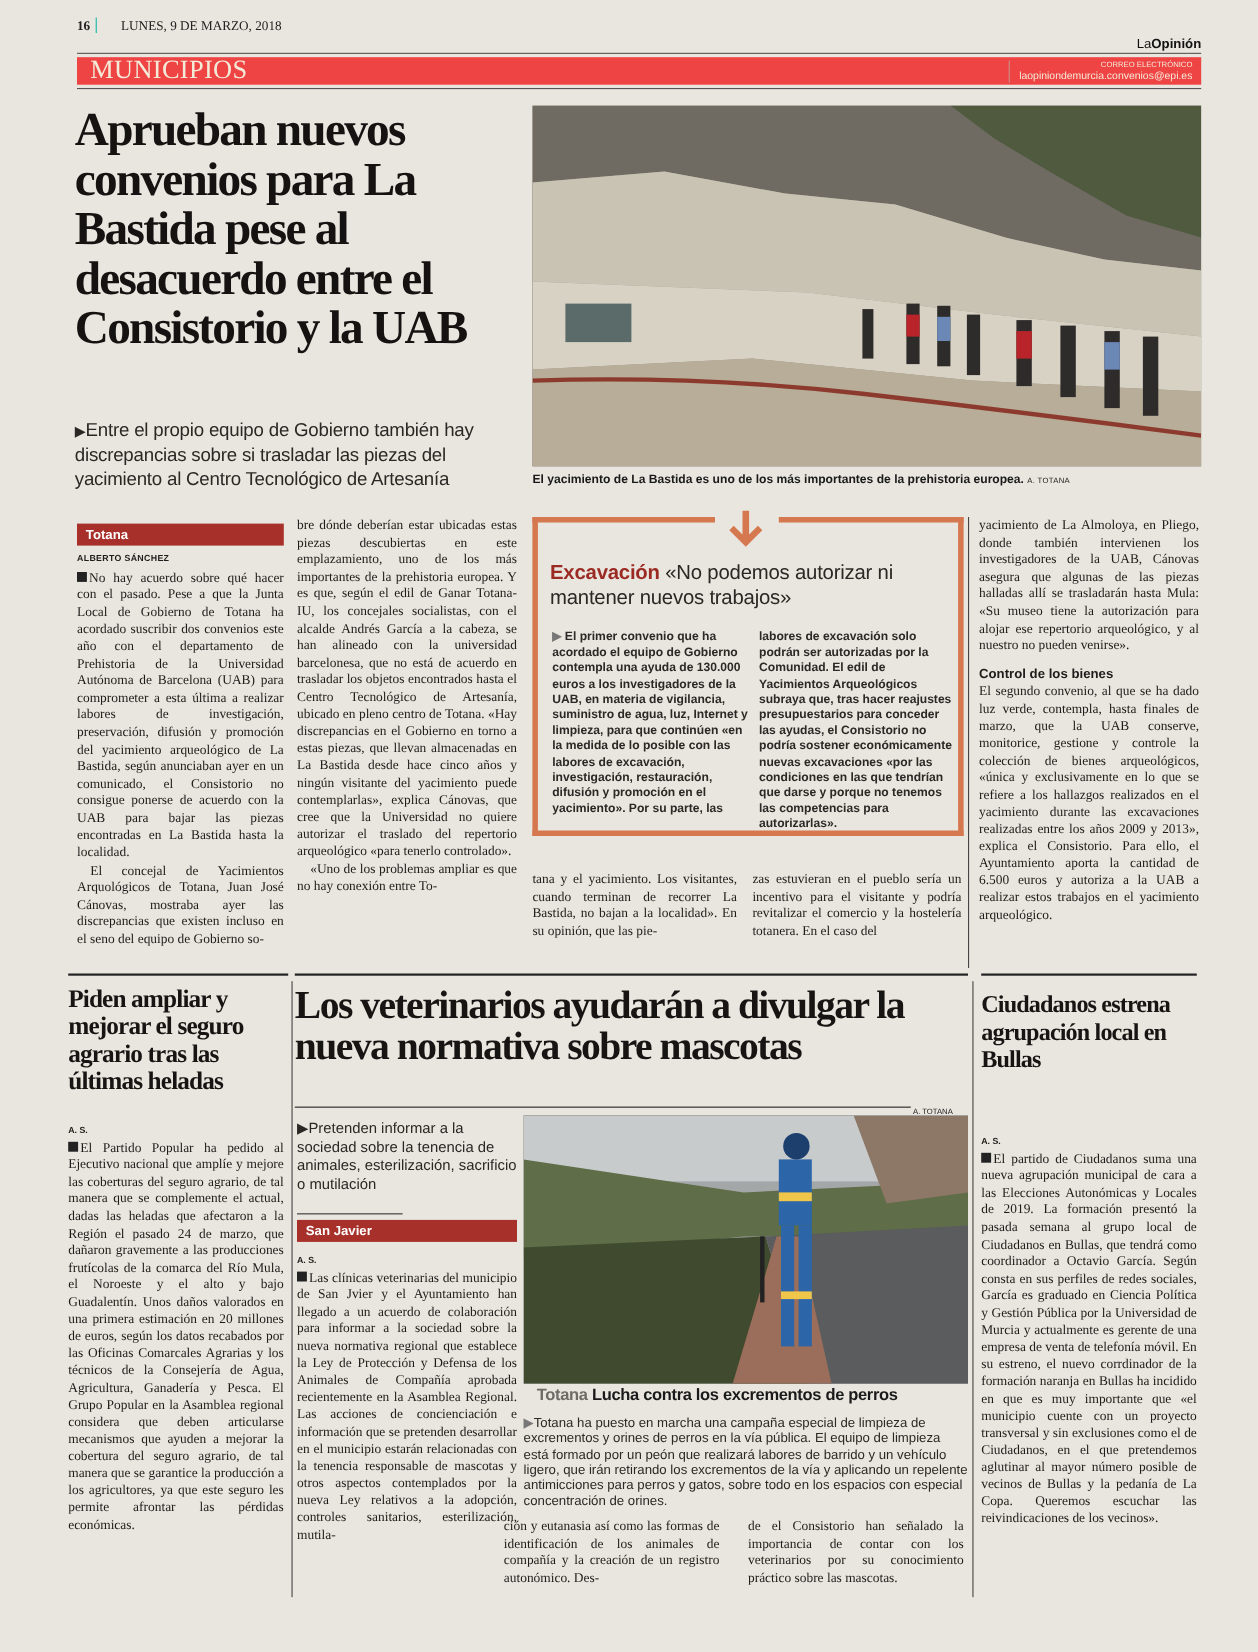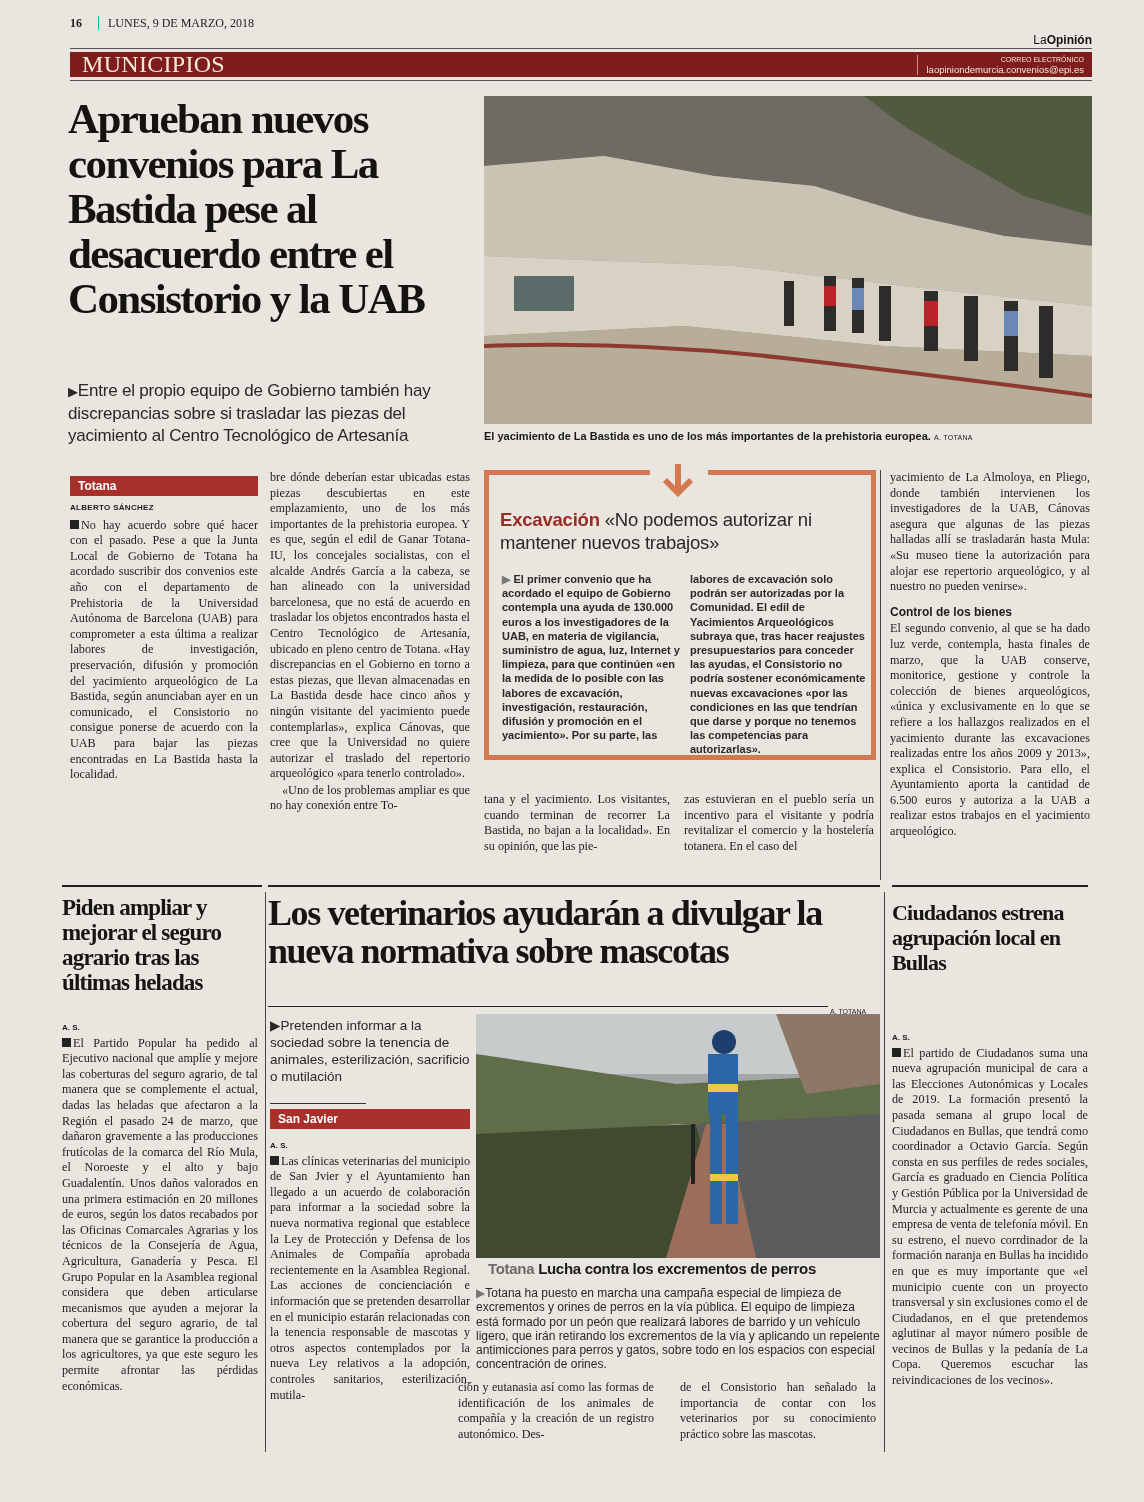--- a/index.html
+++ b/index.html
@@ -1,24 +1,24 @@
 <!DOCTYPE html>
 <html><head>
 <meta charset="utf-8">
 <style>
   * { box-sizing: border-box; margin: 0; padding: 0; }
   html, body { width: 1144px; height: 1502px; overflow: hidden; }
   body { background: #e9e6df; font-family: "DejaVu Serif", serif; color: #1c1a18; position: relative; }
   .abs { position: absolute; }
   .folio { left: 70px; top: 16px; font-size: 12px; font-family: "Liberation Serif", serif; color: #222; }
-  .folio .pg { font-weight: bold; padding-right: 16px; border-right: 1px solid #14b8a6; margin-right: 9px; }
+  .folio .pg { font-weight: bold; padding-right: 5px; border-right: 1px solid #14b8a6; margin-right: 22px; }
   .brand { right: 52px; top: 33px; font-family: "Liberation Sans", sans-serif; font-size: 12px; font-weight: bold; color: #111; }
   .brand .la { font-weight: normal; }
   .topline { left: 70px; top: 48px; width: 1022px; height: 1px; background: #555; }
-  .section-bar { left: 70px; top: 52px; width: 1022px; height: 25px; background: #7f1d1d; display: flex; align-items: center; justify-content: space-between; padding: 0 8px 0 12px; }
+  .section-bar { left: 70px; top: 52px; width: 1022px; height: 25px; background: #ef4444; display: flex; align-items: center; justify-content: space-between; padding: 0 8px 0 12px; }
   .section-bar .name { color: #f4ead8; font-family: "Liberation Serif", serif; font-size: 24px; letter-spacing: 0.3px; }
   .section-bar .mail { color: #f4ead8; font-family: "Liberation Sans", sans-serif; text-align: right; border-left: 1px solid #c9908a; padding-left: 8px; line-height: 10px; }
   .section-bar .mail .l1 { font-size: 7px; }
   .section-bar .mail .l2 { font-size: 9.5px; }
   .botline { left: 70px; top: 80px; width: 1022px; height: 1px; background: #555; }
 
   .headline { left: 68px; top: 96px; width: 410px; font-family: "Liberation Serif", serif; font-weight: bold; font-size: 43px; line-height: 45px; letter-spacing: -1.6px; color: #151312; }
   .subhead { left: 68px; top: 380px; width: 410px; font-family: "Liberation Sans", sans-serif; font-size: 17px; line-height: 22px; color: #2a2725; letter-spacing: -0.2px; }
   .tri { font-size: 13px; }
 
@@ -124,20 +124,21 @@
         <rect x="520" y="215" width="14" height="25"></rect>
       </g>
   </svg>
 </div>
 <div class="abs caption1"><span>El yacimiento de La Bastida es uno de los más importantes de la prehistoria europea.</span> <span class="credit">A. TOTANA</span></div>
 
 <div class="abs tag tag1">Totana</div>
 <div class="abs body col1">
   <div class="byline">ALBERTO SÁNCHEZ</div>
   <p><span class="sq"></span><span>No hay acuerdo sobre qué hacer con el pasado. Pese a que la Junta Local de Gobierno de Totana ha acordado suscribir dos convenios este año con el departamento de Prehistoria de la Universidad Autónoma de Barcelona (UAB) para comprometer a esta última a realizar labores de investigación, preservación, difusión y promoción del yacimiento arqueológico de La Bastida, según anunciaban ayer en un comunicado, el Consistorio no consigue ponerse de acuerdo con la UAB para bajar las piezas encontradas en La Bastida hasta la localidad.</span></p>
+  <p>El concejal de Yacimientos Arquológicos de Totana, Juan José Cánovas, mostraba ayer las discrepancias que existen incluso en el seno del equipo de Gobierno so-</p>
 </div>
 <div class="abs body col2">
   <p>bre dónde deberían estar ubicadas estas piezas descubiertas en este emplazamiento, uno de los más importantes de la prehistoria europea. Y es que, según el edil de Ganar Totana-IU, los concejales socialistas, con el alcalde Andrés García a la cabeza, se han alineado con la universidad barcelonesa, que no está de acuerdo en trasladar los objetos encontrados hasta el Centro Tecnológico de Artesanía, ubicado en pleno centro de Totana. «Hay discrepancias en el Gobierno en torno a estas piezas, que llevan almacenadas en La Bastida desde hace cinco años y ningún visitante del yacimiento puede contemplarlas», explica Cánovas, que cree que la Universidad no quiere autorizar el traslado del repertorio arqueológico «para tenerlo controlado».</p>
   <p>«Uno de los problemas ampliar es que no hay conexión entre To-</p>
 </div>
 
 <div class="abs box"></div>
 <div class="abs box-top-l"></div>
 <div class="abs box-top-r"></div>
 <svg class="abs arrow" viewBox="0 0 40 40">

